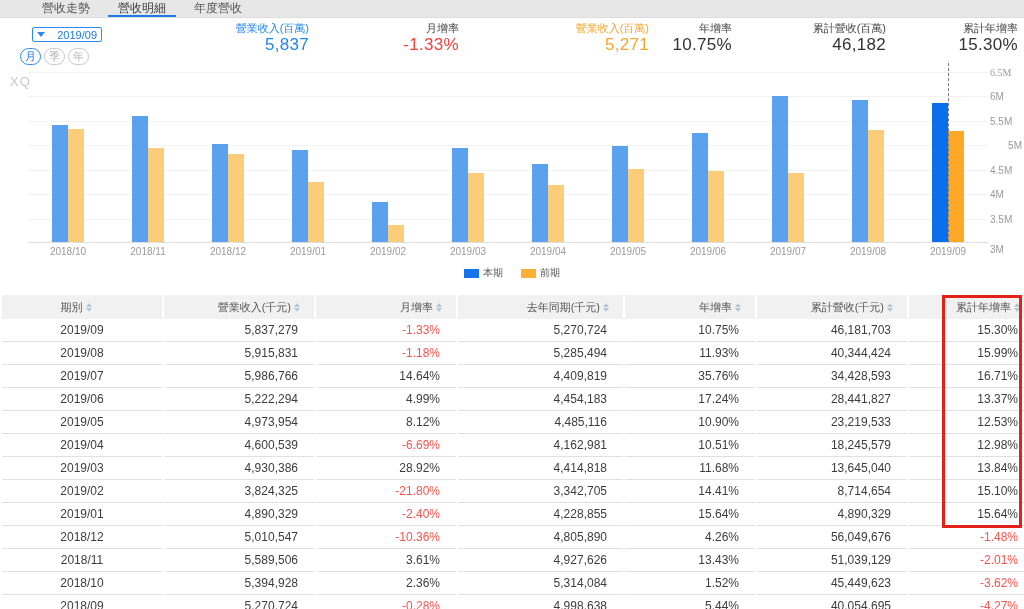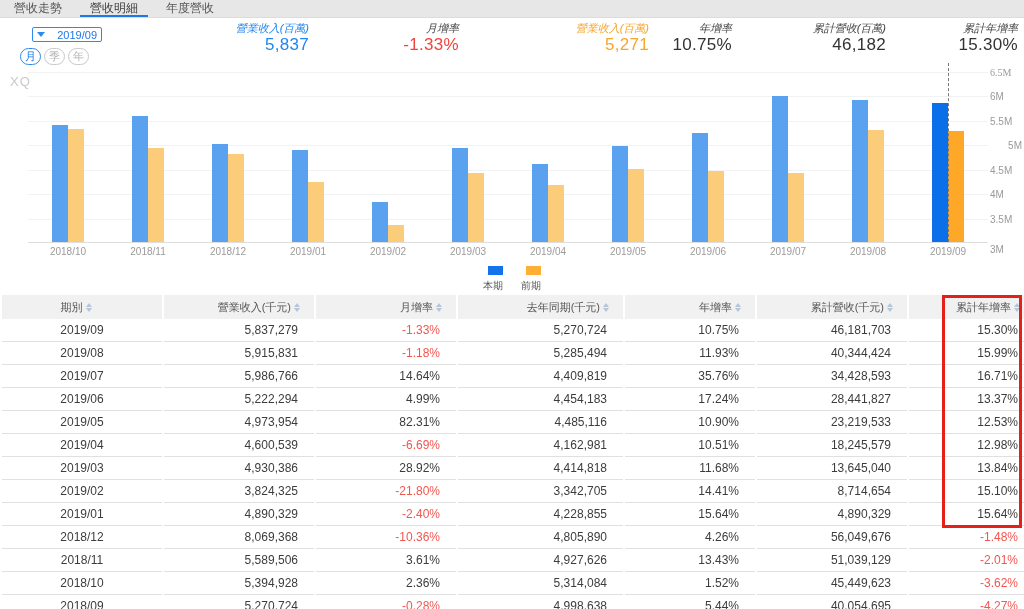--- a/index.html
+++ b/index.html
@@ -1,40 +1,40 @@
 <!DOCTYPE html>
 <html><head>
 <meta charset="utf-8">
 <style>
   * { margin:0; padding:0; box-sizing:border-box; }
   html,body { width:1024px; height:609px; overflow:hidden; background:#fff;
     font-family:"Liberation Sans","DejaVu Sans",sans-serif; }
   .app { width:1024px; height:609px; position:relative; background:#fff; }
 
   
-  .tabbar { display:flex; height:18px; background:#e7e7e7; border-bottom:1px solid #dcdcdc; }
+  .tabbar { display:flex; height:18px; background:#e7e7e7; border-bottom:1px solid #dcdcdc;padding-left:28px; }
   .tab { padding:0 14px; font-size:12px; color:#555; line-height:17px; cursor:pointer; position:relative; }
   .tab.active { color:#404040; }
   .tab.active::after { content:""; position:absolute; left:4px; right:4px; bottom:0; height:2px; background:#1e78e8; }
 
   
   .toolbar { display:grid; grid-template-columns:215px 90px 150px 190px 83px 154px 132px;
     padding:4px 8px 0 10px; height:48px; }
   .controls { position:relative; }
   .date-select { display:flex; align-items:center; width:70px; height:15px; border:1px solid #2b8af0;
     border-radius:2px; margin:5px 0 0 22px; padding:0 4px; cursor:pointer; background:#fff; }
   .caret { width:0; height:0; border-left:4px solid transparent; border-right:4px solid transparent;
     border-top:5px solid #2b8af0; }
   .date-value { flex:1; text-align:right; font-size:11px; color:#1e78e8; }
   .pills { display:flex; gap:3px; margin:6px 0 0 10px; }
   .pill { min-width:19px; height:17px; border:1px solid #c9c9c9; border-radius:9px; font-size:11px;
     color:#b5b5b5; display:flex; align-items:center; justify-content:center; padding:0 4px; cursor:pointer; background:#fff; }
   .pill.active { border-color:#2b8af0; color:#1e78e8; }
   .stat { text-align:right; padding-right:6px; }
-  .stat-label { font-size:11px; line-height:13px; color:#444;font-style:italic; }
+  .stat-label { font-size:11px; line-height:13px; color:#444; }
   .stat-value { font-size:17px; line-height:20px; color:#333; letter-spacing:0.3px; }
   .stat.c-blue .stat-label, .stat.c-blue .stat-value { color:#1e86f0; }
   .stat.c-orange .stat-label, .stat.c-orange .stat-value { color:#f7a52b; }
   .stat.c-red .stat-label { color:#444; }
   .stat.c-red .stat-value { color:#f4423c; }
 
   
   .chart { position:relative; margin-top:2px; height:215px; }
   .watermark { position:absolute; left:10px; top:2px; font-size:13px; color:#c9c9c9; letter-spacing:1px; }
   .plot { position:relative; margin:6px 36px 0 28px; height:171px; border-bottom:1px solid #dedede; }
@@ -46,21 +46,21 @@
   .bars { position:absolute; bottom:0; left:50%; transform:translateX(-50%); display:flex; align-items:flex-end; }
   .bar { width:16px; }
   .bar.cur { background:#5aa2f0; }
   .bar.prev { background:#fbcc79; }
   .group.hl .bar.cur { background:#0a6fe8; }
   .group.hl .bar.prev { background:#ffa726; }
   .cursor-line { position:absolute; left:50%; top:-9px; bottom:0; width:0; border-left:1px dashed #777; }
   .xlabels { display:flex; margin:3px 36px 0 28px; }
   .xlabel { flex:1; text-align:center; font-size:10px; color:#9a9a9a; }
   .legend { display:flex; justify-content:center; gap:18px; margin-top:9px; }
-  .legend-item { display:flex; align-items:flex-end; gap:4px; font-size:10px; color:#555;flex-direction:column; }
+  .legend-item { display:flex; align-items:center; gap:4px; font-size:10px; color:#555; }
   .swatch { width:15px; height:9px; display:inline-block; }
 
   
   .table-wrap { position:relative; margin-top:8px; }
   table { width:1024px; table-layout:fixed; border-collapse:separate; border-spacing:2px 0; }
   th { height:24px; background:#f1f1f1; font-weight:normal; font-size:11px; color:#555; text-align:right;
     padding-right:14px; white-space:nowrap; }
   th:first-child { text-align:center; padding-right:12px; }
   td { height:23px; font-size:12px; color:#3c3c3c; text-align:right; padding-right:16px;
     border-bottom:1px solid #e0e0e0; white-space:nowrap; }
@@ -297,21 +297,21 @@
             <td>5,222,294</td>
             <td>4.99%</td>
             <td>4,454,183</td>
             <td>17.24%</td>
             <td>28,441,827</td>
             <td>13.37%</td>
           </tr>
           <tr>
             <td>2019/05</td>
             <td>4,973,954</td>
-            <td>82.31%</td>
+            <td>8.12%</td>
             <td>4,485,116</td>
             <td>10.90%</td>
             <td>23,219,533</td>
             <td>12.53%</td>
           </tr>
           <tr>
             <td>2019/04</td>
             <td>4,600,539</td>
             <td class="neg">-6.69%</td>
             <td>4,162,981</td>
@@ -341,21 +341,21 @@
             <td>2019/01</td>
             <td>4,890,329</td>
             <td class="neg">-2.40%</td>
             <td>4,228,855</td>
             <td>15.64%</td>
             <td>4,890,329</td>
             <td>15.64%</td>
           </tr>
           <tr>
             <td>2018/12</td>
-            <td>8,069,368</td>
+            <td>5,010,547</td>
             <td class="neg">-10.36%</td>
             <td>4,805,890</td>
             <td>4.26%</td>
             <td>56,049,676</td>
             <td class="neg">-1.48%</td>
           </tr>
           <tr>
             <td>2018/11</td>
             <td>5,589,506</td>
             <td>3.61%</td>

